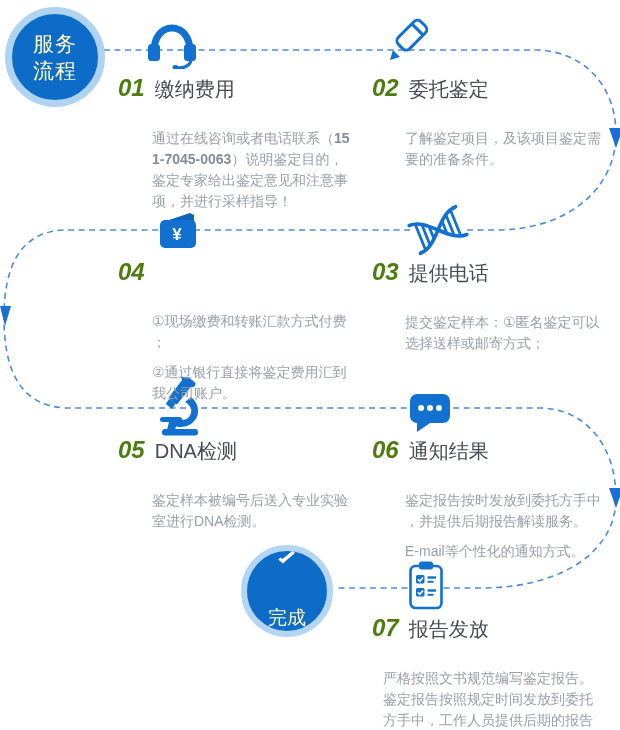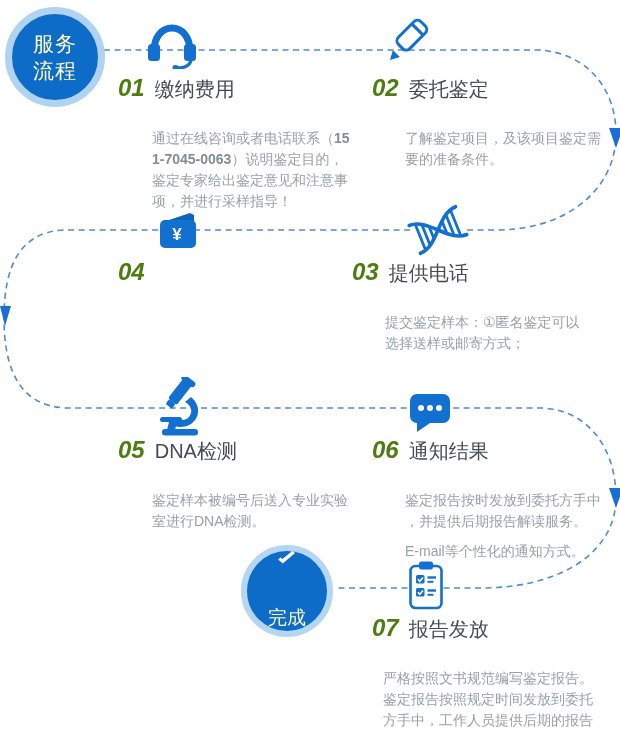--- a/index.html
+++ b/index.html
@@ -151,23 +151,27 @@
       <span class="num">02</span>
       <span class="title">委托鉴定</span>
     </div>
     <div class="body">了解鉴定项目，及该项目鉴定需要的准备条件。</div>
   </div>
 
   <div class="step col-l" id="step-04" style="left:118px;top:258px;">
     <div class="head">
       <span class="num">04</span>
     </div>
-  </div>
-
-  <div class="step col-r" id="step-03" style="left:352px;top:258px;">
+    <div class="body">
+      <p>①现场缴费和转账汇款方式付费；</p>
+      <p>②通过银行直接将鉴定费用汇到我公司账户。</p>
+    </div>
+  </div>
+
+  <div class="step col-r" id="step-03" style="left:372px;top:258px;">
     <div class="head">
       <span class="num">03</span>
       <span class="title">提供电话</span>
     </div>
     <div class="body">提交鉴定样本：①匿名鉴定可以选择送样或邮寄方式；</div>
   </div>
 
   <div class="step col-l" id="step-05" style="left:118px;top:436px;">
     <div class="head">
       <span class="num">05</span>

